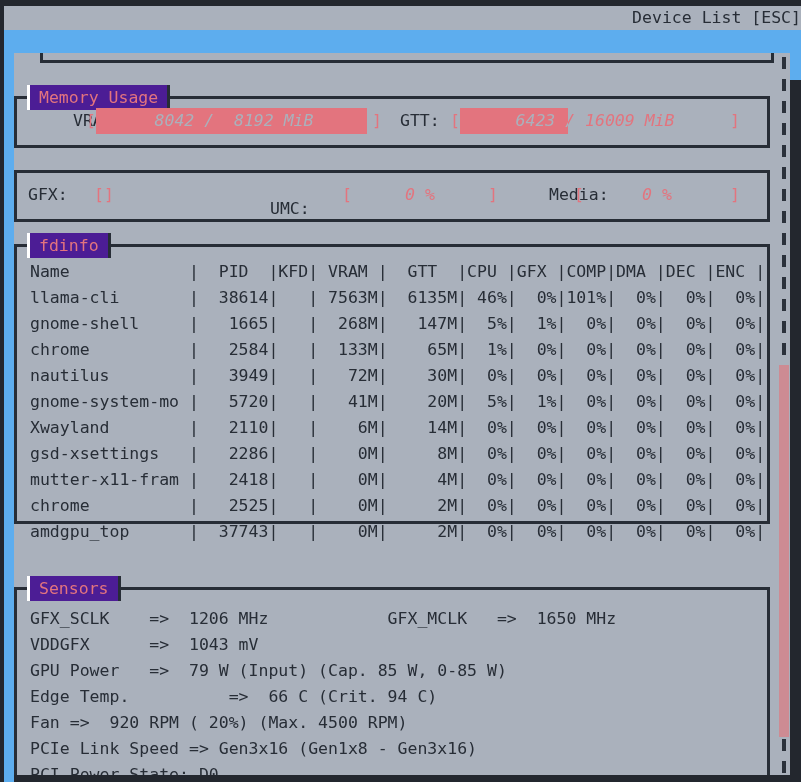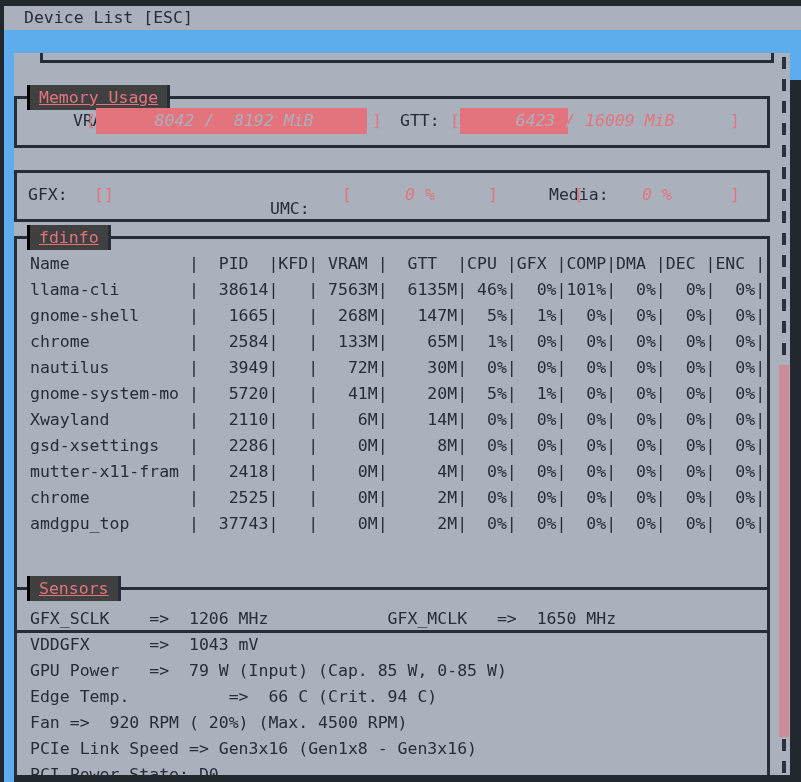--- a/index.html
+++ b/index.html
@@ -14,33 +14,33 @@
   #frame-top{left:0;top:0;width:801px;height:6px;}
   #frame-left{left:0;top:0;width:4px;height:782px;}
   #frame-right{left:790px;top:80px;width:11px;height:702px;}
   #frame-bottom{left:0;top:775px;width:801px;height:7px;}
   
   .blue{position:absolute;background:#5dadee;z-index:6;}
   #blue-bar{left:4px;top:30px;width:797px;height:23px;}
   #blue-strip{left:4px;top:53px;width:10px;height:729px;}
   #blue-patch{left:790px;top:53px;width:11px;height:27px;}
   
-  #title-bar{position:absolute;left:4px;top:6px;width:797px;height:24px;line-height:24px;}
+  #title-bar{position:absolute;left:4px;top:6px;width:797px;height:24px;line-height:24px;text-align:right;}
   #title-bar .t{margin-left:20px;}
   
   #partial-box{position:absolute;left:40px;top:34px;width:728px;height:26px;
     border:3px solid #272d36;border-top:none;z-index:1;}
   
   .box{position:absolute;left:14px;width:756px;border:3px solid #272d36;box-sizing:border-box;z-index:2;}
   .box-title{position:absolute;top:-14px;left:10px;height:25px;line-height:25px;
-    background:#404040;color:#e3747e;padding:0 9px;
-    border-left:3px solid #000000;border-right:3px solid #272d36;text-decoration:underline;}
+    background:#4c1d95;color:#e3747e;padding:0 9px;
+    border-left:3px solid #ffffff;border-right:3px solid #272d36;}
   #box-memory{top:96px;height:52px;}
   #box-activity{top:170px;height:52px;}
-  #box-fdinfo{top:236px;height:397px;text-align:center;}
+  #box-fdinfo{top:244px;height:280px;text-align:center;}
   #box-sensors{top:587px;height:210px;}
   
   .lbl{position:absolute;height:26px;line-height:26px;}
   
   .gauge{position:absolute;height:26px;display:flex;}
   .gauge .br{width:10px;color:#e3747e;text-align:center;line-height:26px;flex:0 0 10px;}
   .gauge .bar{position:relative;flex:1;height:26px;}
   .gauge .txt,.gauge .t{position:absolute;top:0;height:26px;line-height:26px;
     display:flex;align-items:center;justify-content:center;white-space:pre;font-style:italic;}
   .gauge .txt{left:0;right:0;color:#e3747e;}

